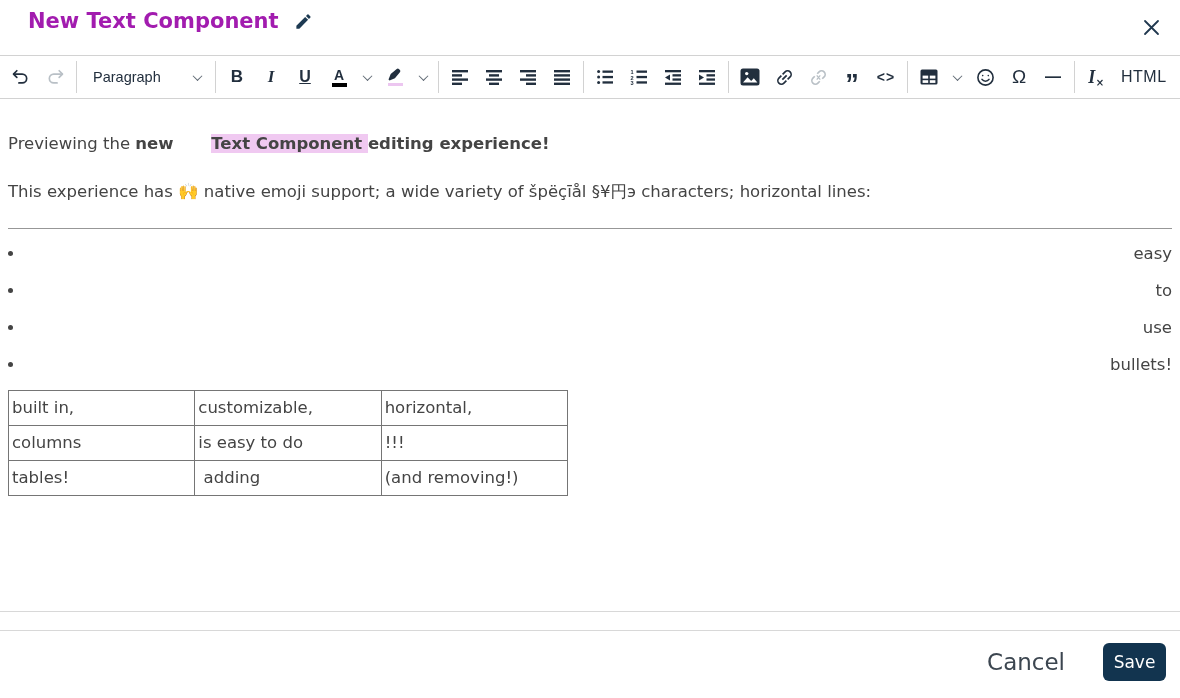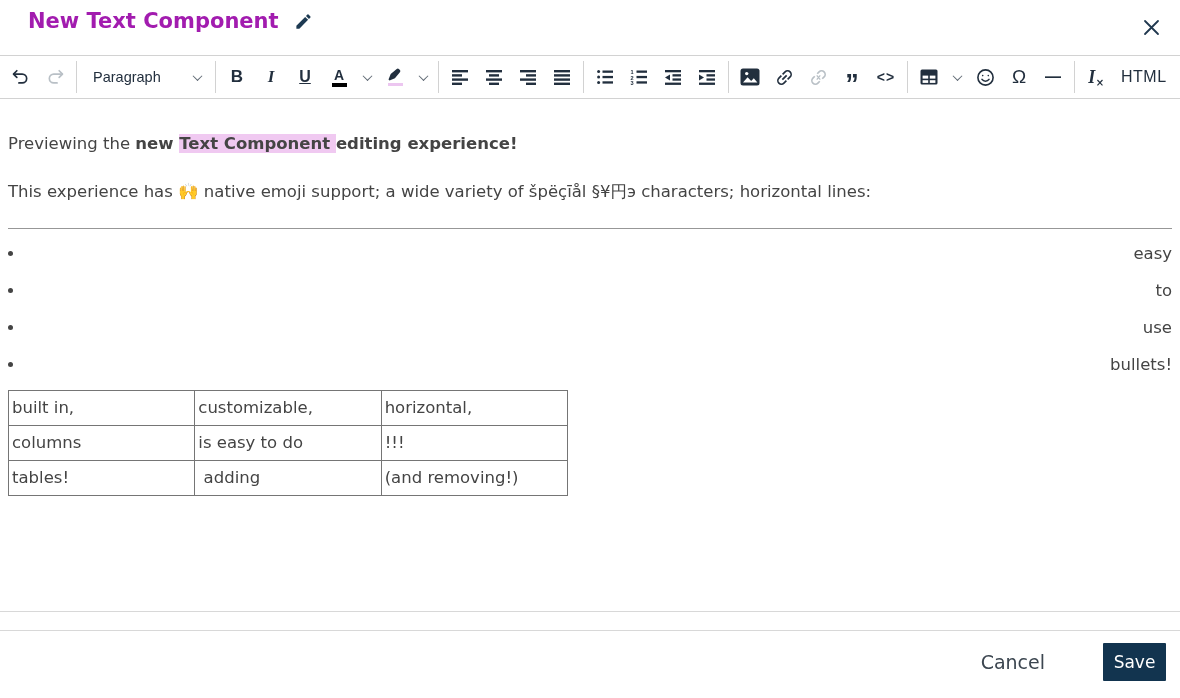--- a/index.html
+++ b/index.html
@@ -40,32 +40,32 @@
   .glyph-omega{font-size:19px;font-weight:500;}
   .glyph-hr{font-size:16px;font-weight:700;}
   .glyph-clear{font-family:"Liberation Serif",serif;font-style:italic;font-size:18px;font-weight:600;}
   .glyph-clear-x{font-size:10px;font-weight:700;position:relative;top:3px;left:0.5px;font-style:normal;font-family:"DejaVu Sans",sans-serif;}
   .glyph-html{font-size:16px;font-weight:500;letter-spacing:0.5px;width:auto;padding:0 8px;}
 
   
   .content{height:513px;padding:33px 8px 0 8px;border-bottom:1px solid #d8d8d8;color:var(--body);font-size:16.5px;line-height:24px;overflow:hidden;}
   .content p{margin:0 0 24px 0;}
   .content strong{font-weight:700;}
-  .hl{background:var(--hl);}
+  .hl{background:var(--hl);margin-left:32px;}
   .content hr{border:none;border-top:1px solid #979797;margin:20px 0 0 0;}
   .content ul{margin:13px 0 0 0;padding-left:17px;text-align:right;}
   .content li{margin-bottom:13px;padding-left:6px;}
   table.ed{border-collapse:collapse;margin-top:13px;width:560px;table-layout:fixed;}
   table.ed td{border:1px solid var(--tborder);height:35px;padding:1px 3px;font-size:16.5px;color:var(--body);white-space:pre-wrap;vertical-align:middle;}
 
   
   .gap-strip{height:18px;}
   .modal-footer{height:67px;border-top:1px solid #d8d8d8;display:flex;align-items:center;justify-content:flex-end;padding:0 14px 4px 0;}
-  .cancel-btn{background:none;border:none;font-size:19px;color:#3c4650;cursor:pointer;padding:8px 12px;margin-right:26px;font-family:inherit;}
-  .save-btn{background:var(--accent);color:#fff;border:none;border-radius:1px;font-size:17px;font-weight:500;width:63px;height:38px;cursor:pointer;font-family:inherit;margin-left:20px;}
+  .cancel-btn{background:none;border:none;font-size:23px;color:#3c4650;cursor:pointer;padding:8px 12px;margin-right:26px;font-family:inherit;}
+  .save-btn{background:var(--accent);color:#fff;border:none;border-radius:6px;font-size:17px;font-weight:500;width:63px;height:38px;cursor:pointer;font-family:inherit;}
 </style>
 </head>
 <body>
 
 <div class="modal-header">
   <span class="modal-title">New Text Component</span>
   <button class="title-edit">
     <span>
       <svg width="19" height="19" viewBox="0 0 24 24" fill="#1d3a52">
         <path d="M3 17.25V21h3.75L17.81 9.94l-3.75-3.75L3 17.25zM20.71 7.04a1 1 0 0 0 0-1.41l-2.34-2.34a1 1 0 0 0-1.41 0l-1.83 1.83 3.75 3.75 1.83-1.83z"></path>

